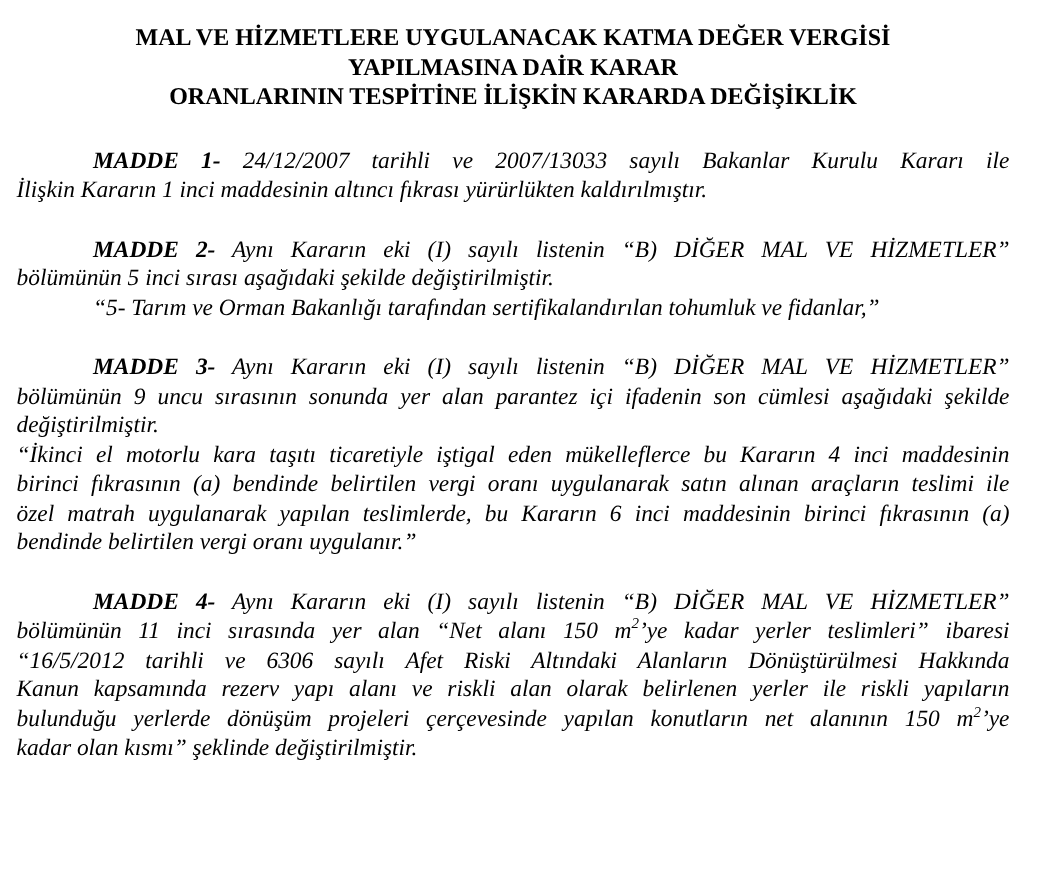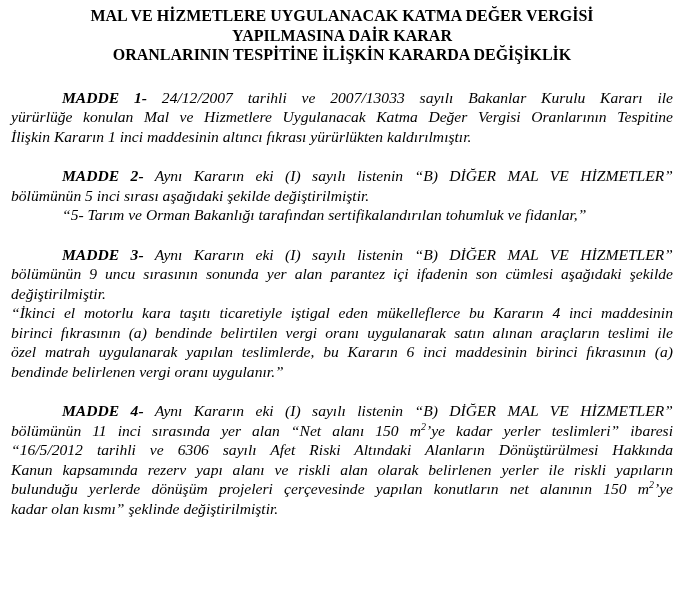--- a/index.html
+++ b/index.html
@@ -1,21 +1,21 @@
 <!DOCTYPE html>
 <html><head>
 <meta charset="utf-8">
 <style>
   html, body { margin: 0; padding: 0; background: #ffffff; }
   body {
     width: 700px; height: 591px; overflow: hidden;
     font-family: "Liberation Serif", "DejaVu Serif", serif;
     color: #000; font-size: 15.6px; line-height: 19.5px;
   }
-  .page { position: relative; padding: 6px 11px 0 11px; box-sizing: border-box; width: 684px; }
+  .page { position: relative; padding: 16px 11px 0 11px; box-sizing: border-box; width: 684px; }
   .title {
     font-weight: bold; text-align: center; font-size: 16px; line-height: 19.5px;
     margin: 0 0 23px 0;
   }
   .title div { white-space: nowrap; }
   .article { margin: 0 0 20px 0; text-align: justify; font-style: italic; }
   .label { font-weight: bold; }
   .line { display: block; text-align: justify; text-align-last: justify; white-space: nowrap; }
   .line.last { text-align-last: left; }
   sup { font-size: 10px; line-height: 0; vertical-align: super; }
@@ -26,38 +26,37 @@
 <div class="page">
 
   <div class="title">
     <div>MAL VE HİZMETLERE UYGULANACAK KATMA DEĞER VERGİSİ</div>
     <div>YAPILMASINA DAİR KARAR</div>
     <div>ORANLARININ TESPİTİNE İLİŞKİN KARARDA DEĞİŞİKLİK</div>
   </div>
 
   <div class="article">
     <span class="line" style="padding-left:51px;"><span class="label">MADDE 1-</span> <span>24/12/2007 tarihli ve 2007/13033 sayılı Bakanlar Kurulu Kararı ile</span></span>
-    <span class="line">yürürlüğe konulan Mal ve Hizmetlere Uygulanacak Katma Değer Vergisi Oranlarının Tespitine</span>
     <span class="line last">İlişkin Kararın 1 inci maddesinin altıncı fıkrası yürürlükten kaldırılmıştır.</span>
   </div>
 
   <div class="article">
     <span class="line" style="padding-left:51px;"><span class="label">MADDE 2-</span> <span>Aynı Kararın eki (I) sayılı listenin “B) DİĞER MAL VE HİZMETLER”</span></span>
     <span class="line last">bölümünün 5 inci sırası aşağıdaki şekilde değiştirilmiştir.</span>
     <span class="line last" style="padding-left:51px;">“5- Tarım ve Orman Bakanlığı tarafından sertifikalandırılan tohumluk ve fidanlar,”</span>
   </div>
 
   <div class="article">
     <span class="line" style="padding-left:51px;"><span class="label">MADDE 3-</span> <span>Aynı Kararın eki (I) sayılı listenin “B) DİĞER MAL VE HİZMETLER”</span></span>
     <span class="line">bölümünün 9 uncu sırasının sonunda yer alan parantez içi ifadenin son cümlesi aşağıdaki şekilde</span>
     <span class="line last">değiştirilmiştir.</span>
     <span class="line">“İkinci el motorlu kara taşıtı ticaretiyle iştigal eden mükelleflerce bu Kararın 4 inci maddesinin</span>
     <span class="line">birinci fıkrasının (a) bendinde belirtilen vergi oranı uygulanarak satın alınan araçların teslimi ile</span>
     <span class="line">özel matrah uygulanarak yapılan teslimlerde, bu Kararın 6 inci maddesinin birinci fıkrasının (a)</span>
-    <span class="line last">bendinde belirlenen vergi oranı uygulanır.”</span>
+    <span class="line last">bendinde belirtilen vergi oranı uygulanır.”</span>
   </div>
 
   <div class="article">
     <span class="line" style="padding-left:51px;"><span class="label">MADDE 4-</span> <span>Aynı Kararın eki (I) sayılı listenin “B) DİĞER MAL VE HİZMETLER”</span></span>
     <span class="line"><span>bölümünün 11 inci sırasında yer alan “Net alanı 150 m</span><sup>2</sup><span>’ye kadar yerler teslimleri” ibaresi</span></span>
     <span class="line">“16/5/2012 tarihli ve 6306 sayılı Afet Riski Altındaki Alanların Dönüştürülmesi Hakkında</span>
     <span class="line">Kanun kapsamında rezerv yapı alanı ve riskli alan olarak belirlenen yerler ile riskli yapıların</span>
     <span class="line"><span>bulunduğu yerlerde dönüşüm projeleri çerçevesinde yapılan konutların net alanının 150 m</span><sup>2</sup><span>’ye</span></span>
     <span class="line last">kadar olan kısmı” şeklinde değiştirilmiştir.</span>
   </div>

